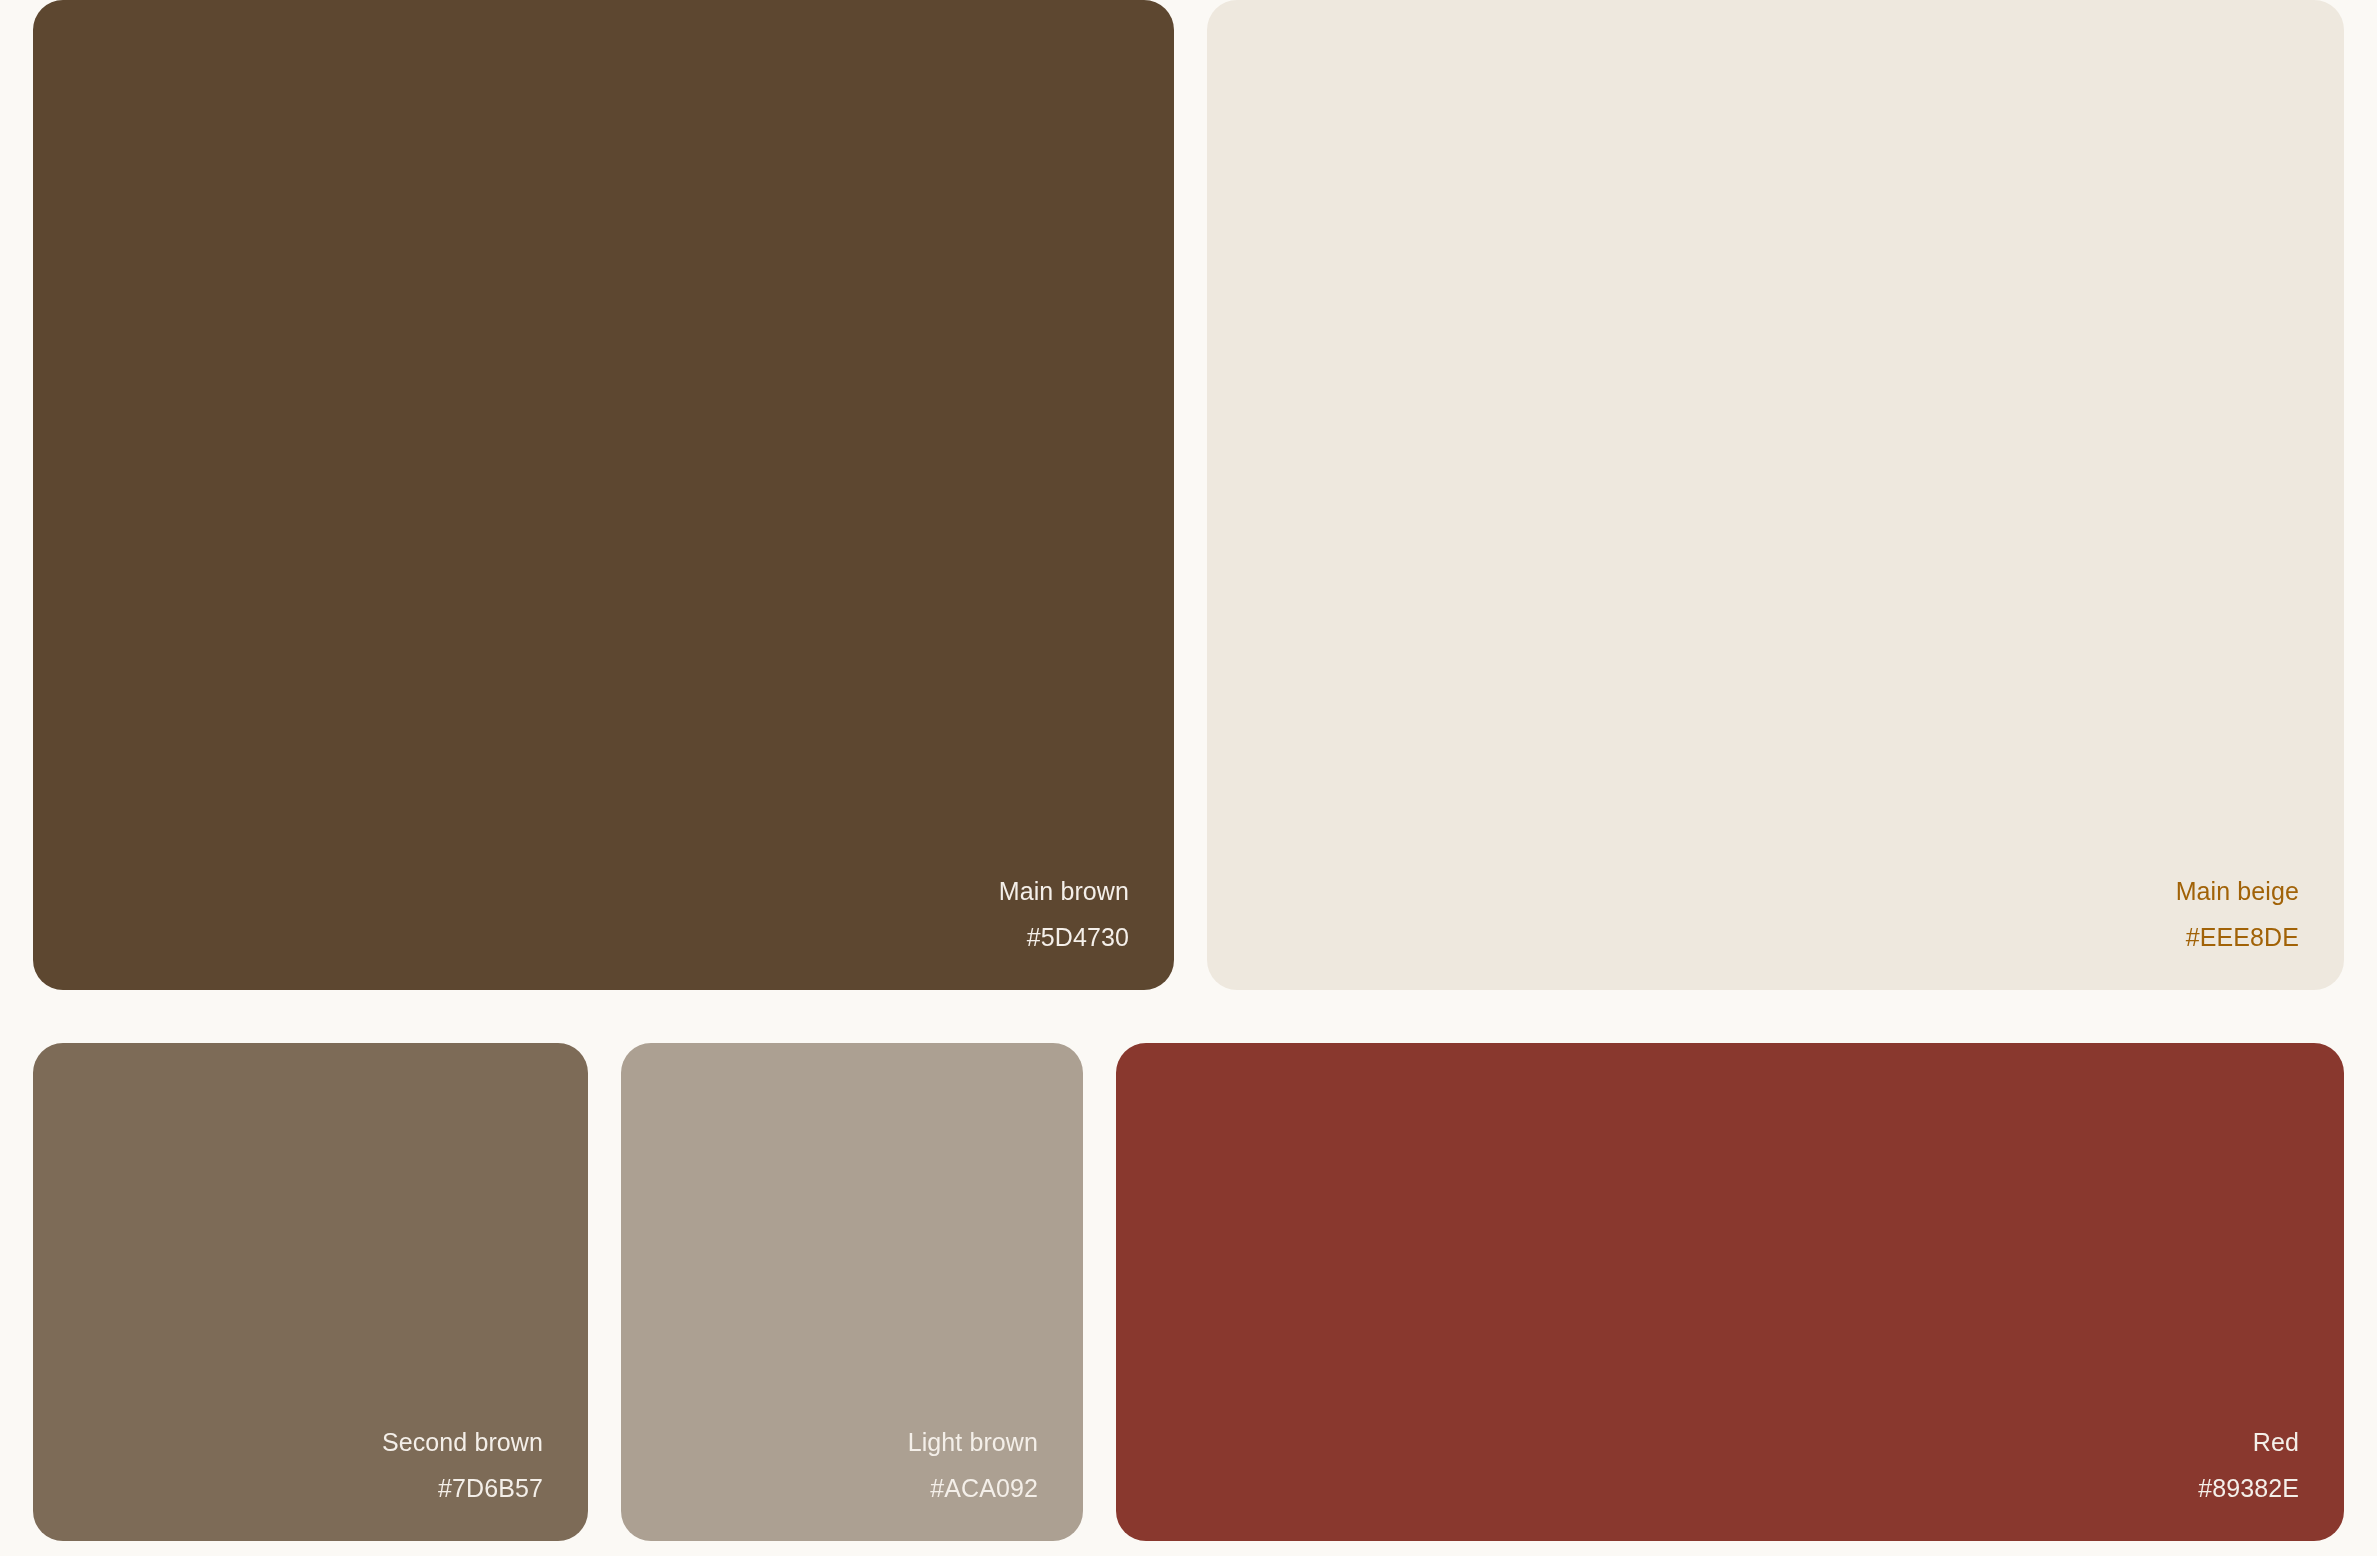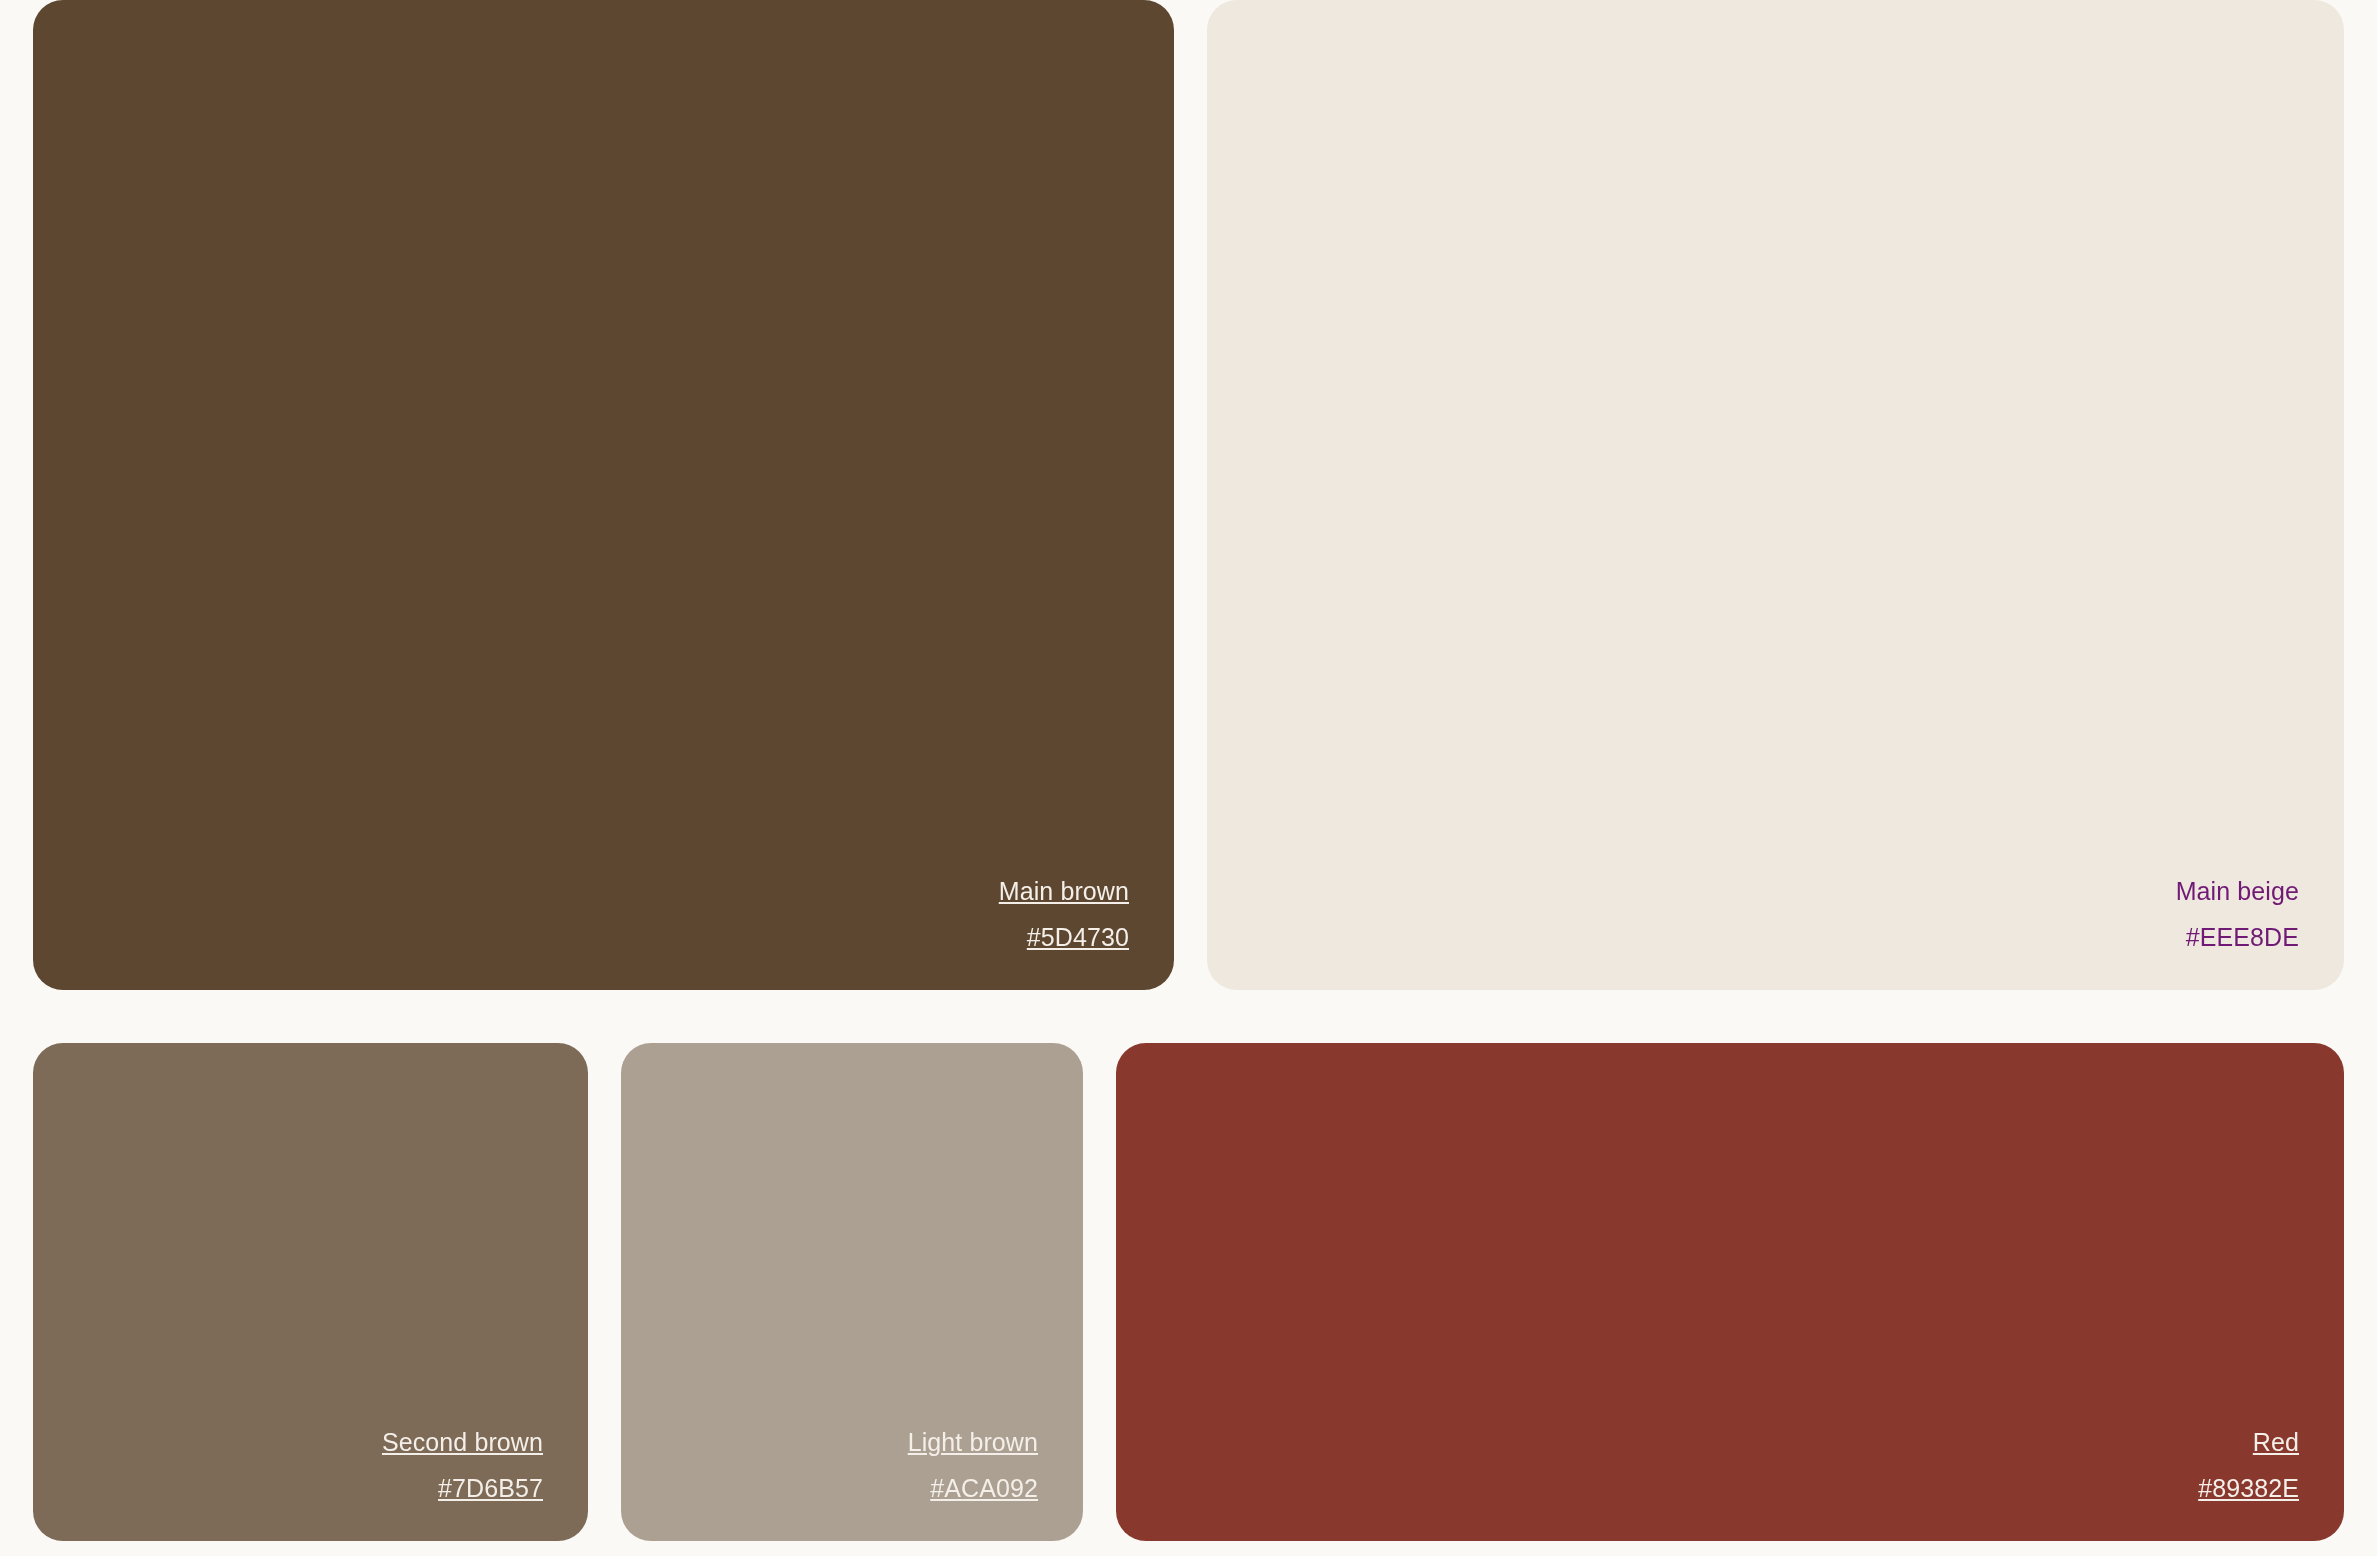--- a/index.html
+++ b/index.html
@@ -69,24 +69,24 @@
     font-size: 25px;
     line-height: 1;
     letter-spacing: 0.1px;
     text-align: right;
     white-space: nowrap;
   }
 
   .swatch-name { margin-bottom: 20.6px; }
 
   .text-light .swatch-name,
-  .text-light .swatch-hex { color: #F4EFE9; text-decoration: underline; }
+  .text-light .swatch-hex { color: #F4EFE9; }
 
   .text-dark .swatch-name,
-  .text-dark .swatch-hex { color: #701a75; }
+  .text-dark .swatch-hex { color: #a16207; }
 </style>
 </head>
 <body style="background-color: rgb(251, 249, 245);">
 
 <div class="palette">
 
   <div class="row row-top">
 
     <div class="swatch sw-main-brown text-light" style="background-color: rgb(93, 71, 48);">
       <div class="swatch-name">Main brown</div>

